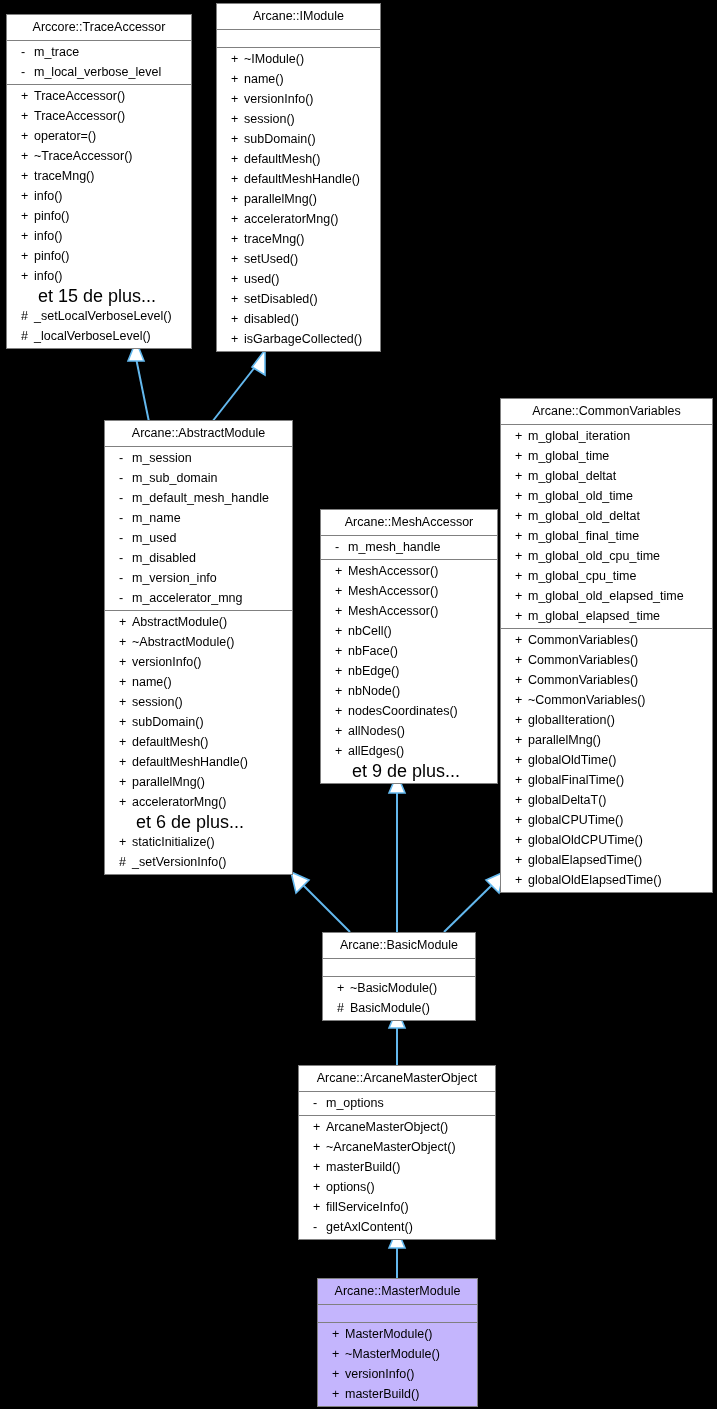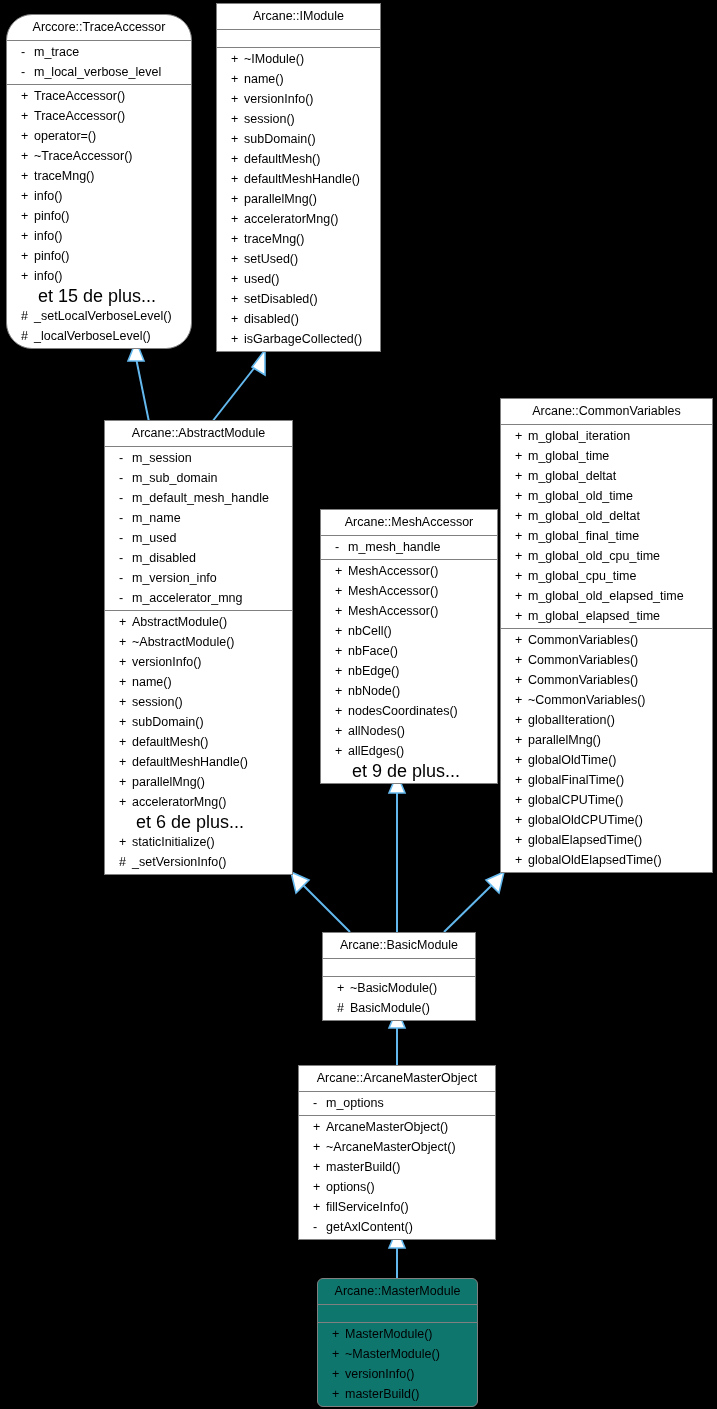--- a/index.html
+++ b/index.html
@@ -25,22 +25,21 @@
   }
   .uml-node {
     position: absolute;
     box-sizing: border-box;
     border: 1px solid #808080;
     background: #ffffff;
     color: #000000;
     z-index: 5;
   }
   .uml-node.highlight {
-    background: #0f766e;
-    border-radius: 6px;
+    background: #c4b5fd;
   }
   .node-title {
     text-align: center;
     font-size: 12.5px;
     line-height: 20px;
     padding: 2px 6px 3px 6px;
     white-space: nowrap;
     border-bottom: 1px solid #808080;
   }
   .node-section {
@@ -109,21 +108,21 @@
       <line x1="397" y1="1065" x2="397" y2="1025" stroke="#63b8ee" stroke-width="2"></line>
       <polygon points="397,1009 389,1028 405,1028" fill="#ffffff" stroke="#63b8ee" stroke-width="1.6"></polygon>
     </g>
 
     <g>
       <line x1="397" y1="1278" x2="397" y2="1245" stroke="#63b8ee" stroke-width="2"></line>
       <polygon points="397,1229 389,1248 405,1248" fill="#ffffff" stroke="#63b8ee" stroke-width="1.6"></polygon>
     </g>
   </svg>
 
-  <div class="uml-node" id="node-trace_accessor" style="left:6px; top:14px; width:186px;border-radius:26px;">
+  <div class="uml-node" id="node-trace_accessor" style="left:6px; top:14px; width:186px;">
     <div class="node-title">Arccore::TraceAccessor</div>
     <div class="node-section">
         <span class="member-row"><span class="member-vis">-</span><span>m_trace</span></span>
         <span class="member-row"><span class="member-vis">-</span><span>m_local_verbose_level</span></span>
       </div>
     <div class="node-section">
         <span class="member-row"><span class="member-vis">+</span><span>TraceAccessor()</span></span>
         <span class="member-row"><span class="member-vis">+</span><span>TraceAccessor()</span></span>
         <span class="member-row"><span class="member-vis">+</span><span>operator=()</span></span>
         <span class="member-row"><span class="member-vis">+</span><span>~TraceAccessor()</span></span>
@@ -226,20 +225,21 @@
       </div>
     <div class="node-section">
         <span class="member-row"><span class="member-vis">+</span><span>CommonVariables()</span></span>
         <span class="member-row"><span class="member-vis">+</span><span>CommonVariables()</span></span>
         <span class="member-row"><span class="member-vis">+</span><span>CommonVariables()</span></span>
         <span class="member-row"><span class="member-vis">+</span><span>~CommonVariables()</span></span>
         <span class="member-row"><span class="member-vis">+</span><span>globalIteration()</span></span>
         <span class="member-row"><span class="member-vis">+</span><span>parallelMng()</span></span>
         <span class="member-row"><span class="member-vis">+</span><span>globalOldTime()</span></span>
         <span class="member-row"><span class="member-vis">+</span><span>globalFinalTime()</span></span>
+        <span class="member-row"><span class="member-vis">+</span><span>globalDeltaT()</span></span>
         <span class="member-row"><span class="member-vis">+</span><span>globalCPUTime()</span></span>
         <span class="member-row"><span class="member-vis">+</span><span>globalOldCPUTime()</span></span>
         <span class="member-row"><span class="member-vis">+</span><span>globalElapsedTime()</span></span>
         <span class="member-row"><span class="member-vis">+</span><span>globalOldElapsedTime()</span></span>
       </div>
   </div>
 
   <div class="uml-node" id="node-basic_module" style="left:322px; top:932px; width:154px;">
     <div class="node-title">Arcane::BasicModule</div>
     <div class="node-section empty"></div>

